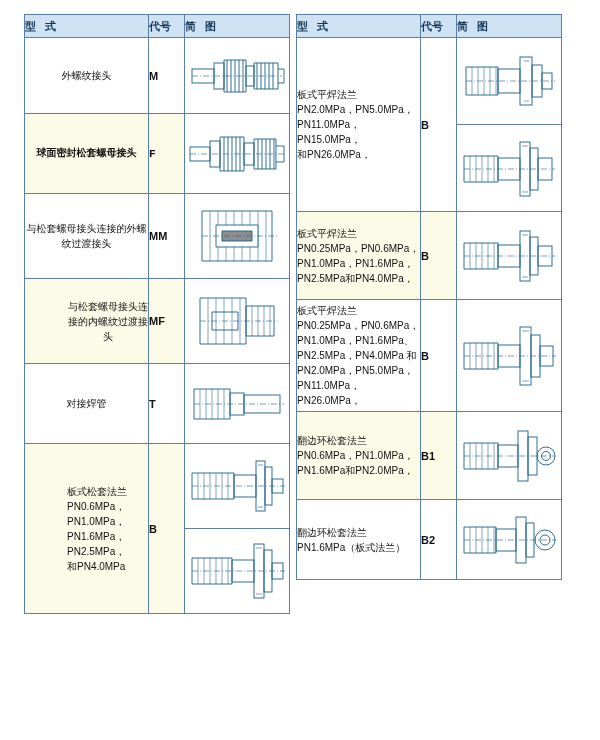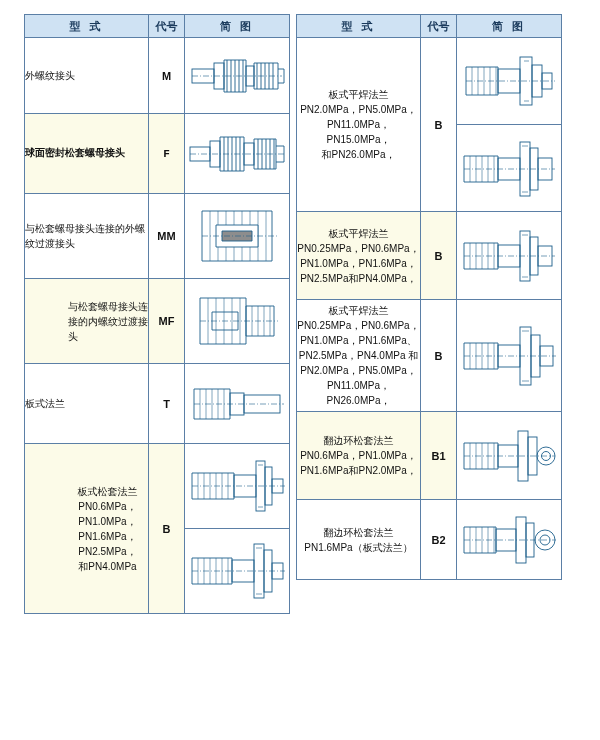--- a/index.html
+++ b/index.html
@@ -36,38 +36,38 @@
   }
   table.spec {
     border-collapse: collapse;
     table-layout: fixed;
     font-size: 10px;
   }
   table.spec td, table.spec th {
     border: 1px solid #5b7fa6;
     padding: 0;
     vertical-align: middle;
-    text-align: center;
+    text-align: left;
   }
   .hdr td {
     background: #cfe2f3;
     height: 22px;
     font-size: 11px;
     font-weight: bold;
     color: #1a3a5c;
     letter-spacing: 3px;
   }
   .hdr td.nospace { letter-spacing: 0px; }
   .cell-text {
     font-size: 10px;
     line-height: 15px;
     padding: 5px 6px;
     text-align: left;
   }
-  .cell-text.center { text-align: left; }
+  .cell-text.center { text-align: center; }
   .cell-code {
     font-size: 11px;
     font-weight: bold;
   }
   .tint { background: #fcfbe8; }
   .white { background: #ffffff; }
   .fig {
     padding: 0;
     height: 100%;
   }
@@ -174,21 +174,21 @@
                 <path d="M60 26 L88 26 L88 56 L60 56 Z"></path>
                 <path d="M66 26 L66 56 M72 26 L72 56 M78 26 L78 56 M84 26 L84 56" stroke-width="0.55"></path>
                 <path d="M26 32 L52 32 L52 50 L26 50 Z"></path>
                 <path d="M14 41 L92 41" stroke-dasharray="6 2 1 2" stroke-width="0.6"></path>
               </g>
             </svg>
           </td>
         </tr>
 
         <tr style="height:80px;">
-          <td class="cell-text center white">板式法兰</td>
+          <td class="cell-text center white">对接焊管</td>
           <td class="cell-code white">T</td>
           <td class="fig white">
             <svg width="103" height="78" viewBox="0 0 103 78">
               <g stroke="#1b5e8a" stroke-width="0.9" fill="none">
                 <path d="M8 24 L44 24 L44 54 L8 54 Z"></path>
                 <path d="M14 24 L14 54 M20 24 L20 54 M26 24 L26 54 M32 24 L32 54 M38 24 L38 54" stroke-width="0.55"></path>
                 <rect x="44" y="28" width="14" height="22"></rect>
                 <rect x="58" y="30" width="36" height="18"></rect>
                 <path d="M8 39 L98 39" stroke-dasharray="6 2 1 2" stroke-width="0.6"></path>
               </g>

